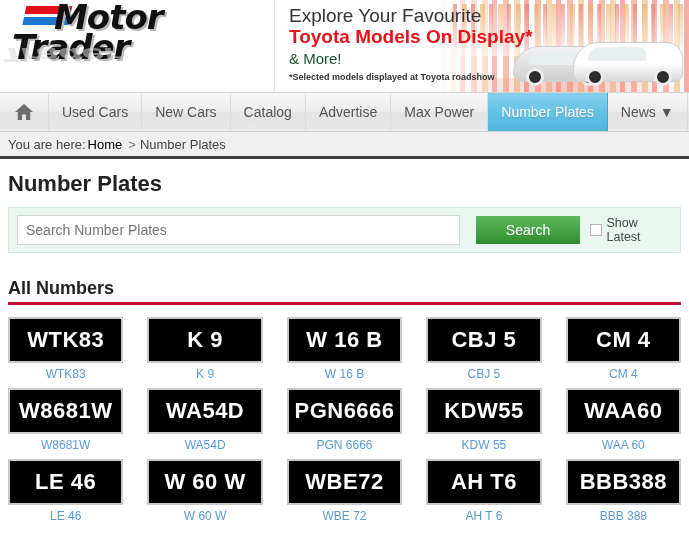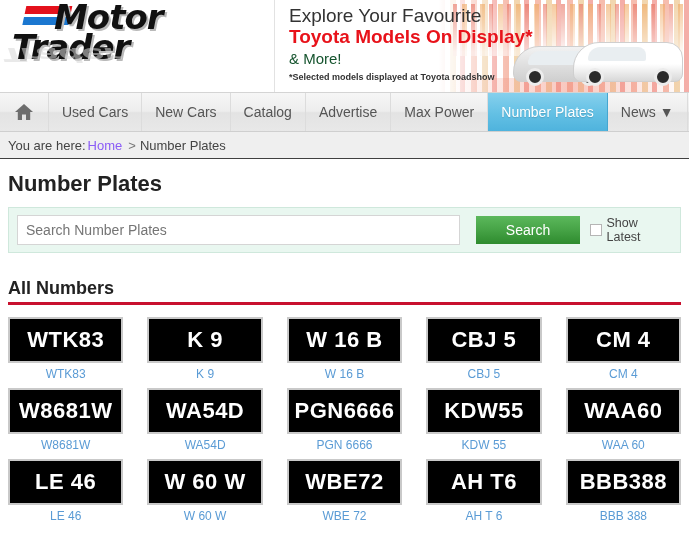--- a/index.html
+++ b/index.html
@@ -117,23 +117,23 @@
       color:#fff; border-right:1px solid #46a6d0;
       text-shadow: 0 1px 1px rgba(0,0,0,.15);
   }
   .home-icon { display:inline-block; width:20px; height:18px; position:relative; }
   .home-icon svg { display:block; }
 
   
   .breadcrumb {
       height:27px; display:flex; align-items:center; padding-left:8px;
       font-size:13px; color:#444;
-      background:#efefef; border-bottom:1px solid #404040;
-  }
-  .breadcrumb a { color:#8b5cf6; text-decoration:none; margin:0 2px; }
+      background:#efefef; border-bottom:3px solid #404040;
+  }
+  .breadcrumb a { color:#000000; text-decoration:none; margin:0 2px; }
   .bc-sep { margin:0 4px; color:#777; }
 
   
   .page-title {
       font-size:22px; font-weight:bold; color:#222;
       padding: 12px 0 10px 8px; font-family:"Liberation Sans",sans-serif;
   }
 
   
   .search-panel {

